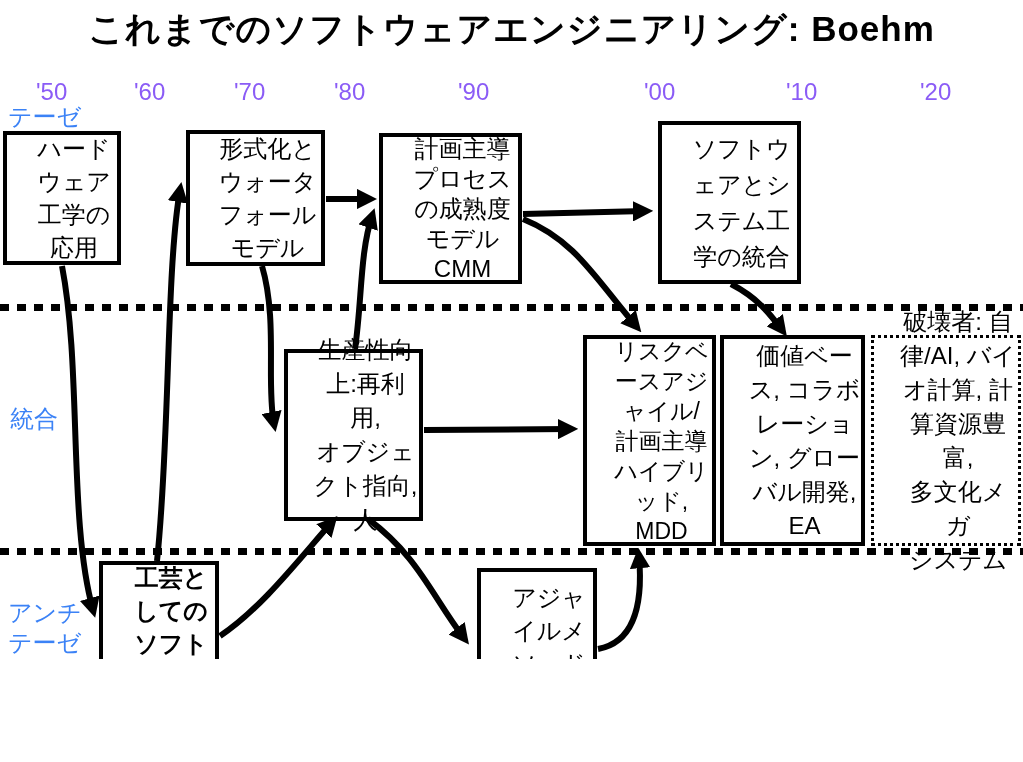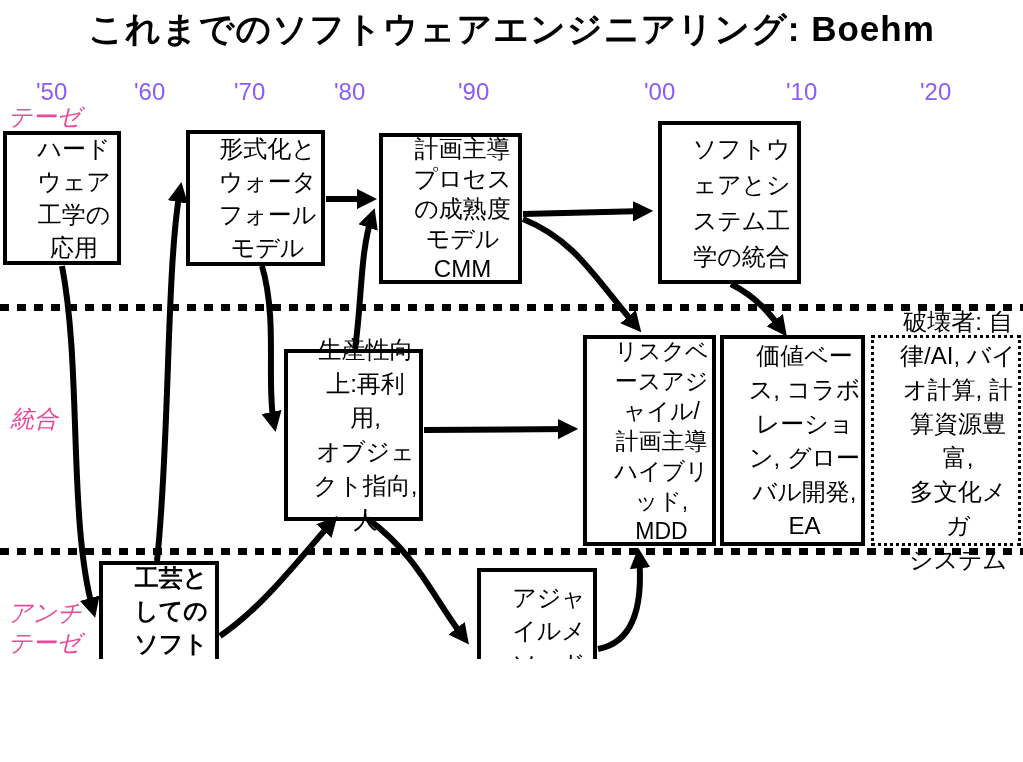--- a/index.html
+++ b/index.html
@@ -7,21 +7,21 @@
     position:relative;width:1023px;height:659px;background:#ffffff;
     font-family:"Liberation Sans",sans-serif;color:#000;overflow:hidden;
   }
   .title{
     position:absolute;left:0;top:6px;width:1023px;text-align:center;
     font-size:35px;font-weight:bold;letter-spacing:1px;white-space:nowrap;
   }
   .decade{position:absolute;top:78px;font-size:24px;color:#8b5cf6;}
   .d0{left:36px}.d1{left:134px}.d2{left:234px}.d3{left:334px}
   .d4{left:458px}.d5{left:644px}.d6{left:786px}.d7{left:920px}
-  .rowlabel{position:absolute;font-size:24px;color:#ec4899;white-space:pre-line;line-height:30px;font-style:italic;}
+  .rowlabel{position:absolute;font-size:24px;color:#3b82f6;white-space:pre-line;line-height:30px;}
   .lab-thesis{left:8px;top:102px;}
   .lab-synth{left:10px;top:404px;}
   .lab-anti{left:8px;top:598px;}
   .dotline{position:absolute;left:0;width:1023px;height:7px;
     background:repeating-linear-gradient(90deg,#000 0 9px,transparent 9px 17px);}
   .dot1{top:304px}.dot2{top:548px}
   .box{
     position:absolute;box-sizing:border-box;border:4px solid #000;background:#fff;
     display:flex;align-items:center;justify-content:center;text-align:center;
     font-size:24px;line-height:33px;white-space:pre-line;z-index:1;padding-left:24px;

